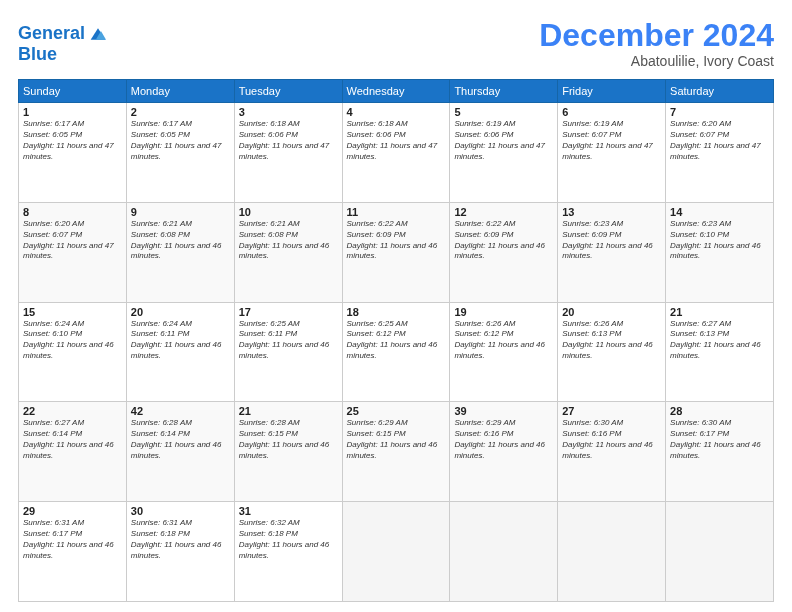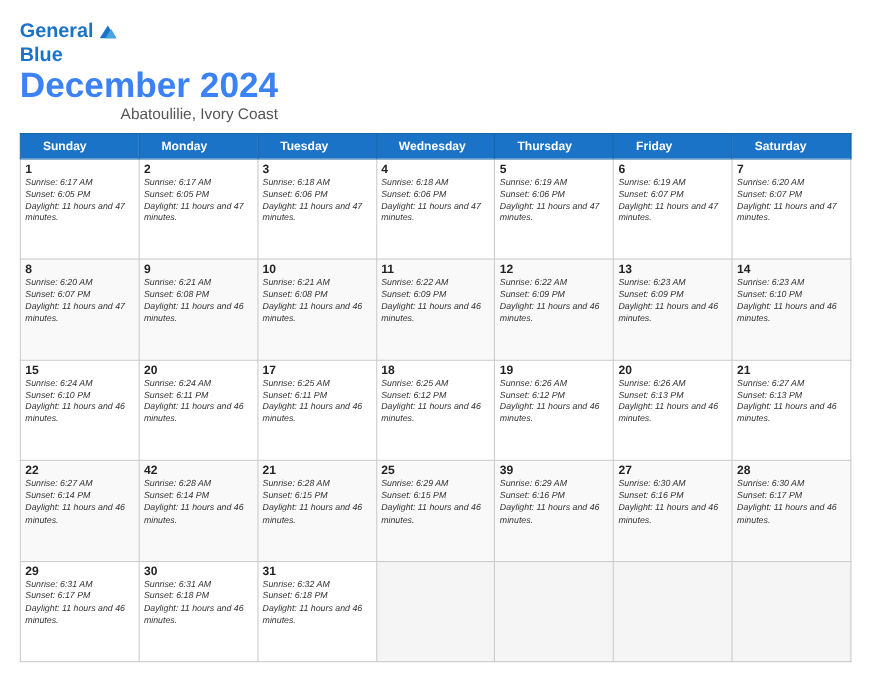--- a/index.html
+++ b/index.html
@@ -13,23 +13,22 @@
     .page {
       width: 792px;
       height: 612px;
       padding: 18px 18px 10px 18px;
       display: flex;
       flex-direction: column;
     }
     .header {
       display: flex;
       justify-content: space-between;
-      align-items: flex-start;
+      align-items: center;
       margin-bottom: 10px;
-      flex-direction: column;
     }
     .logo {
       display: flex;
       align-items: center;
     }
     .logo-text {
       font-size: 18px;
       font-weight: bold;
       color: #333;
       line-height: 1.1;
@@ -60,22 +59,22 @@
       flex: 1;
       border: 1px solid #ccc;
       border-collapse: collapse;
       width: 100%;
       table-layout: fixed;
     }
     .calendar th {
       background: #1a73c7;
       color: #fff;
       font-size: 11px;
-      font-weight: bold;
-      padding: 5px 20px;
+      font-weight: normal;
+      padding: 5px 4px;
       text-align: left;
       border: 1px solid #1565a8;
     }
     .calendar td {
       border: 1px solid #ccc;
       vertical-align: top;
       padding: 3px 4px;
       font-size: 8.5px;
       color: #333;
       background: #fff;

